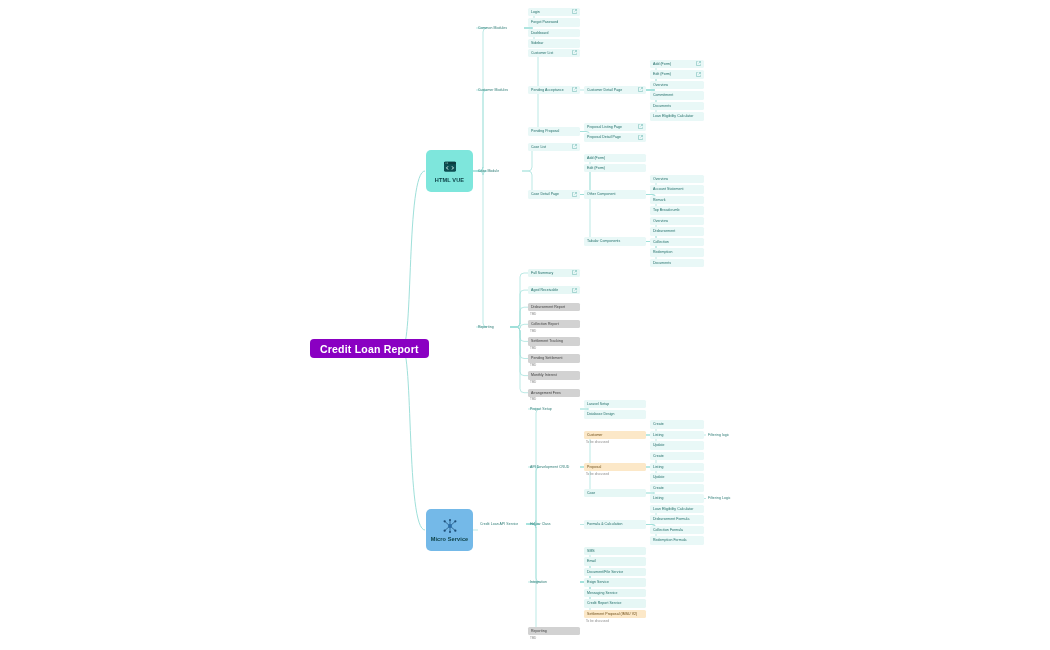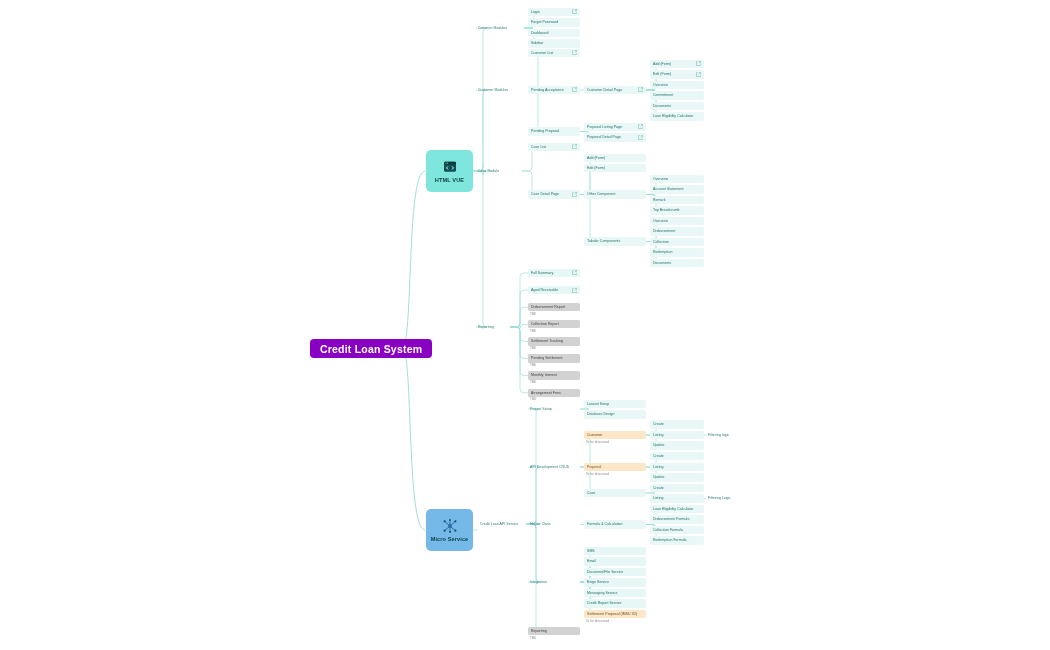--- a/index.html
+++ b/index.html
@@ -123,21 +123,21 @@
       <path d="M646 524.5 H652 Q656 524.5 656 528.5 V526 Q656 530 660 530 H650" fill="none" stroke="#9FE0DA" stroke-width="0.7"></path>
       <path d="M646 524.5 H652 Q656 524.5 656 528.5 V536.5 Q656 540.5 660 540.5 H650" fill="none" stroke="#9FE0DA" stroke-width="0.7"></path>
       <path d="M580 582 H586 Q590 582 590 578 V555 Q590 551 594 551 H584" fill="none" stroke="#9FE0DA" stroke-width="0.7"></path>
       <path d="M580 582 H586 Q590 582 590 578 V565.5 Q590 561.5 594 561.5 H584" fill="none" stroke="#9FE0DA" stroke-width="0.7"></path>
       <path d="M580 582 H586 Q590 582 590 578 V576 Q590 572 594 572 H584" fill="none" stroke="#9FE0DA" stroke-width="0.7"></path>
       <path d="M580 582 H586 Q590 582 590 586 V578.5 Q590 582.5 594 582.5 H584" fill="none" stroke="#9FE0DA" stroke-width="0.7"></path>
       <path d="M580 582 H586 Q590 582 590 586 V589 Q590 593 594 593 H584" fill="none" stroke="#9FE0DA" stroke-width="0.7"></path>
       <path d="M580 582 H586 Q590 582 590 586 V599.5 Q590 603.5 594 603.5 H584" fill="none" stroke="#9FE0DA" stroke-width="0.7"></path>
       <path d="M580 582 H586 Q590 582 590 586 V610 Q590 614 594 614 H584" fill="none" stroke="#9FE0DA" stroke-width="0.7"></path>
     </svg>
-<div class="node root" style="left: 310px; top: 339px;">Credit Loan System</div>
+<div class="node root" style="left: 310px; top: 339px;">Credit Loan Report</div>
     <div class="node branch-node teal" style="left: 426px; top: 150px;">
       <span class="bn-icon"><svg viewBox="0 0 24 24" width="16" height="16">
           <rect x="3" y="4" width="18" height="15" rx="2" fill="#0d4f52"></rect>
           <rect x="3" y="4" width="18" height="4" rx="2" fill="#0a3c3f"></rect>
           <circle cx="6" cy="6" r="0.8" fill="#9fe8e0"></circle>
           <circle cx="8.4" cy="6" r="0.8" fill="#9fe8e0"></circle>
           <path d="M9 11l-2.2 2.4L9 15.8M15 11l2.2 2.4L15 15.8" stroke="#e9fffb" stroke-width="1.4" fill="none"></path>
         </svg></span>
       <span class="bn-label">HTML VUE</span>
     </div>

